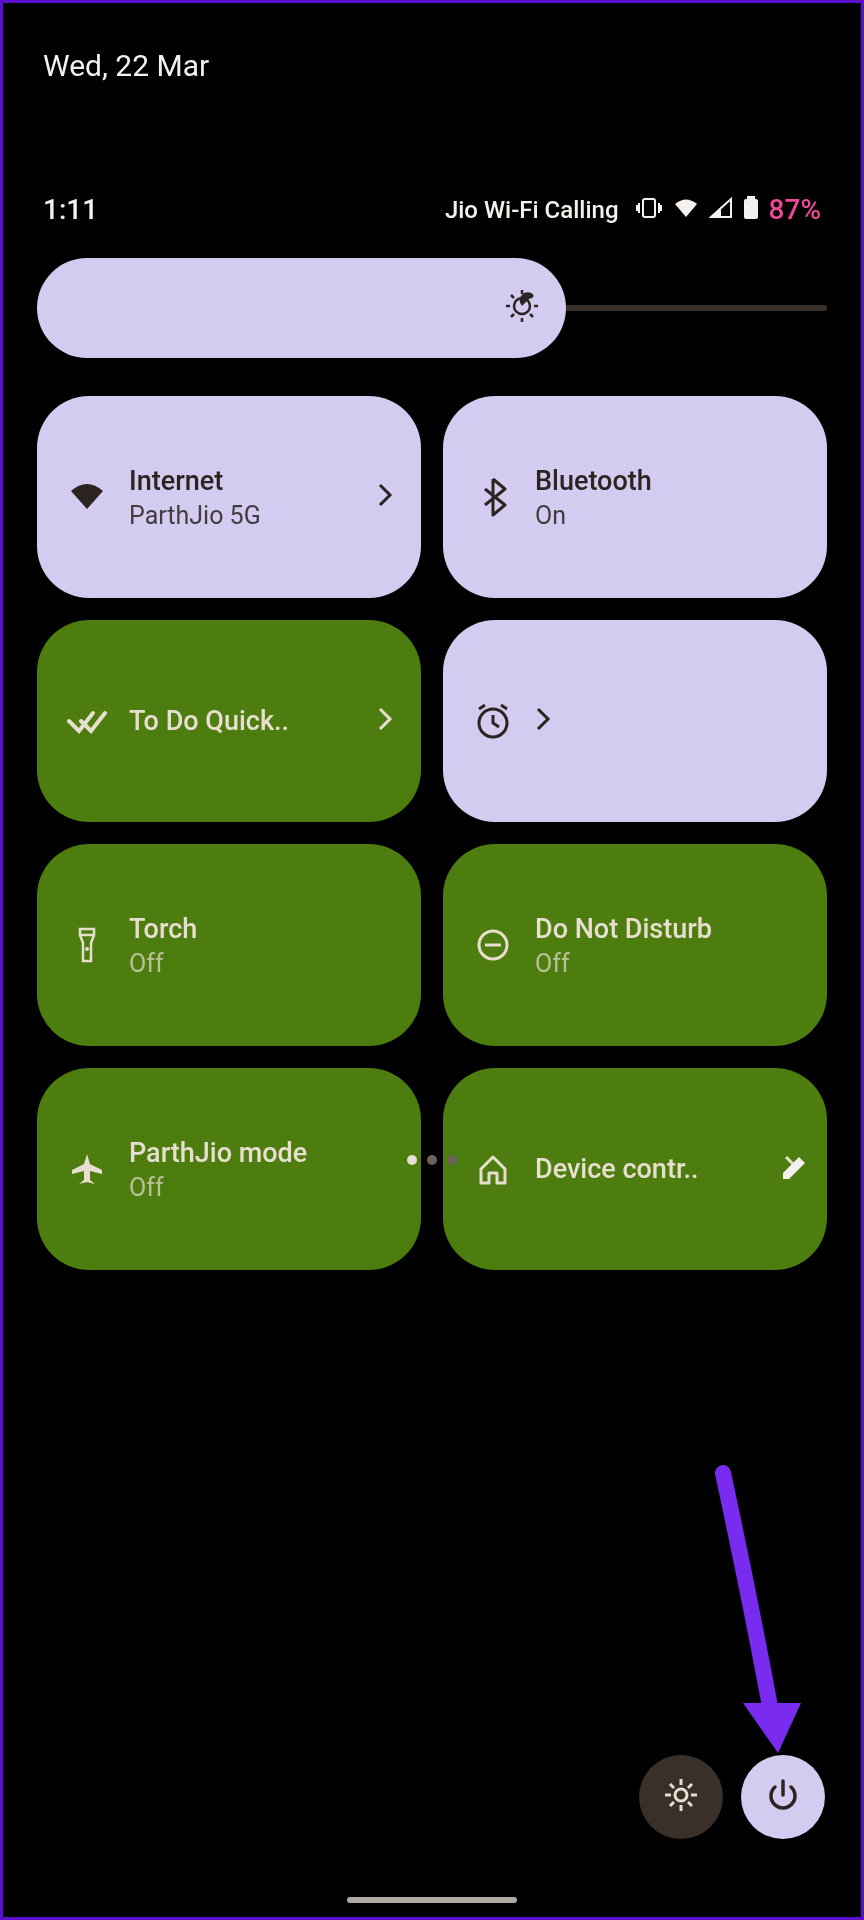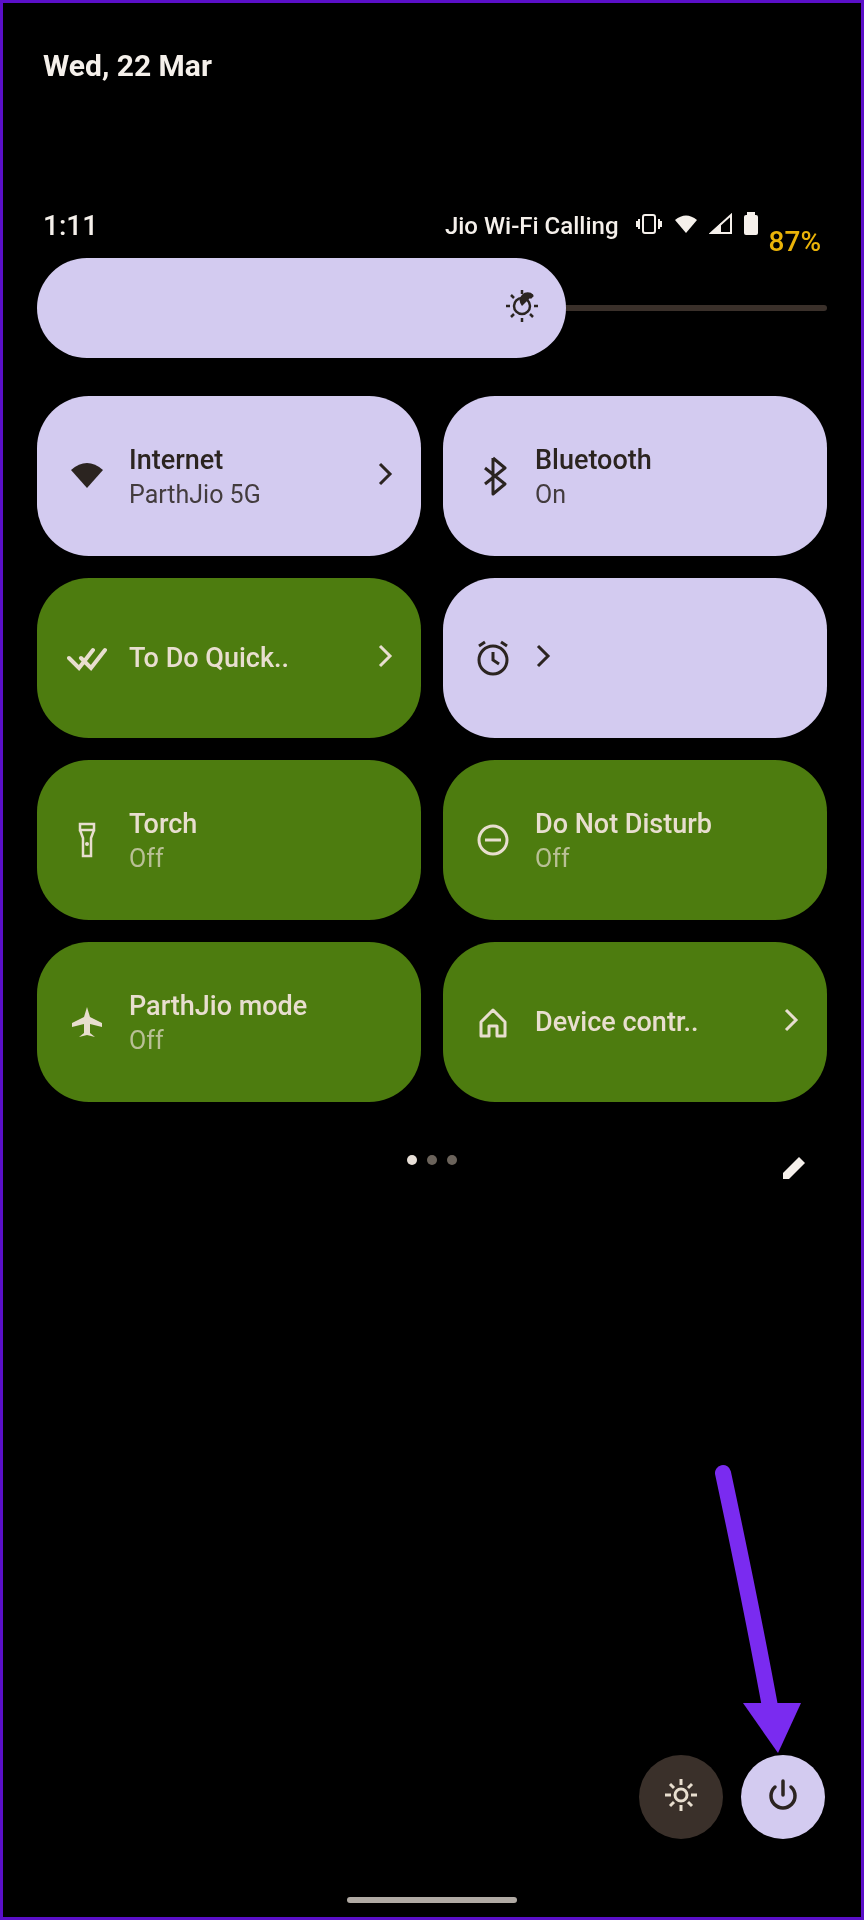--- a/index.html
+++ b/index.html
@@ -11,37 +11,37 @@
     font-family: -apple-system, BlinkMacSystemFont, 'Segoe UI', Roboto, sans-serif;
     color: #e8e0d8;
     position: relative;
     overflow: hidden;
   }
   .date-text {
     position: absolute;
     top: 45px;
     left: 40px;
     font-size: 30px;
-    font-weight: 700;
+    font-weight: 400;
     color: #f5f0eb;
   }
   .status-bar {
     position: absolute;
     top: 190px;
     left: 0;
     right: 0;
     display: flex;
     justify-content: space-between;
     align-items: center;
     padding: 0 40px;
   }
   .status-left { font-size: 28px; font-weight: 500; color: #f5f0eb; }
   .status-right { display: flex; align-items: center; gap: 10px; }
   .carrier { font-size: 24px; font-weight: 500; color: #f5f0eb; margin-right: 6px; }
-  .battery-text { font-size: 28px; font-weight: 500; color: #eab308; margin-top: 32px; }
+  .battery-text { font-size: 28px; font-weight: 500; color: #ec4899; }
 
   .brightness-track {
     position: absolute;
     top: 255px;
     left: 34px;
     right: 34px;
     height: 100px;
     display: flex;
     align-items: center;
   }
@@ -70,21 +70,21 @@
   .tiles {
     position: absolute;
     top: 393px;
     left: 34px;
     right: 34px;
     display: grid;
     grid-template-columns: 1fr 1fr;
     gap: 22px 22px;
   }
   .tile {
-    height: 160px;
+    height: 202px;
     border-radius: 52px;
     display: flex;
     align-items: center;
     padding: 0 28px;
     gap: 20px;
     position: relative;
   }
   .tile.active { background: #d3cbf0; color: #2b2420; }
   .tile.inactive { background: #4d7c0f; color: #e8decf; }
   .tile-icon { width: 44px; display: flex; justify-content: center; align-items: center; flex-shrink: 0; }

